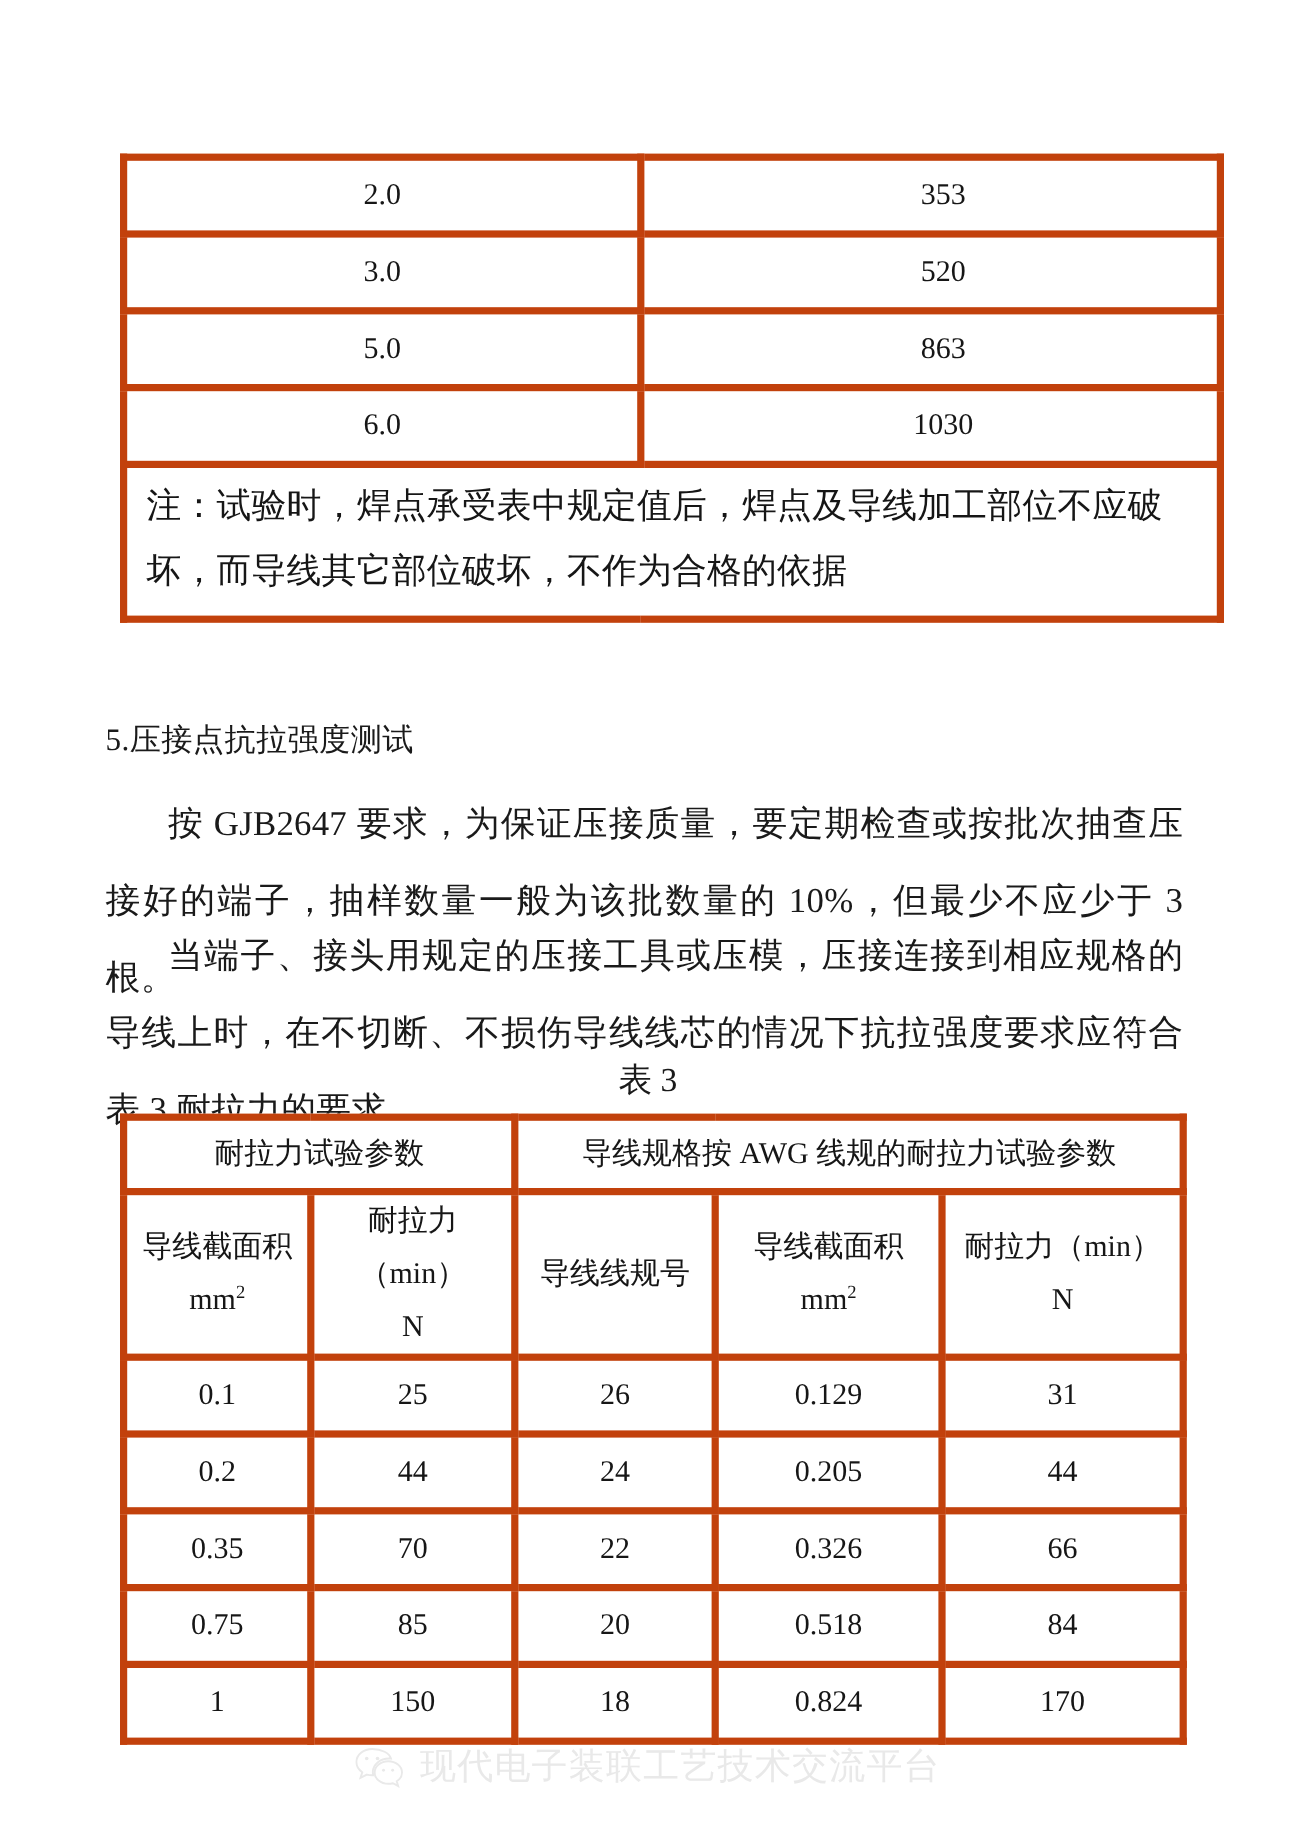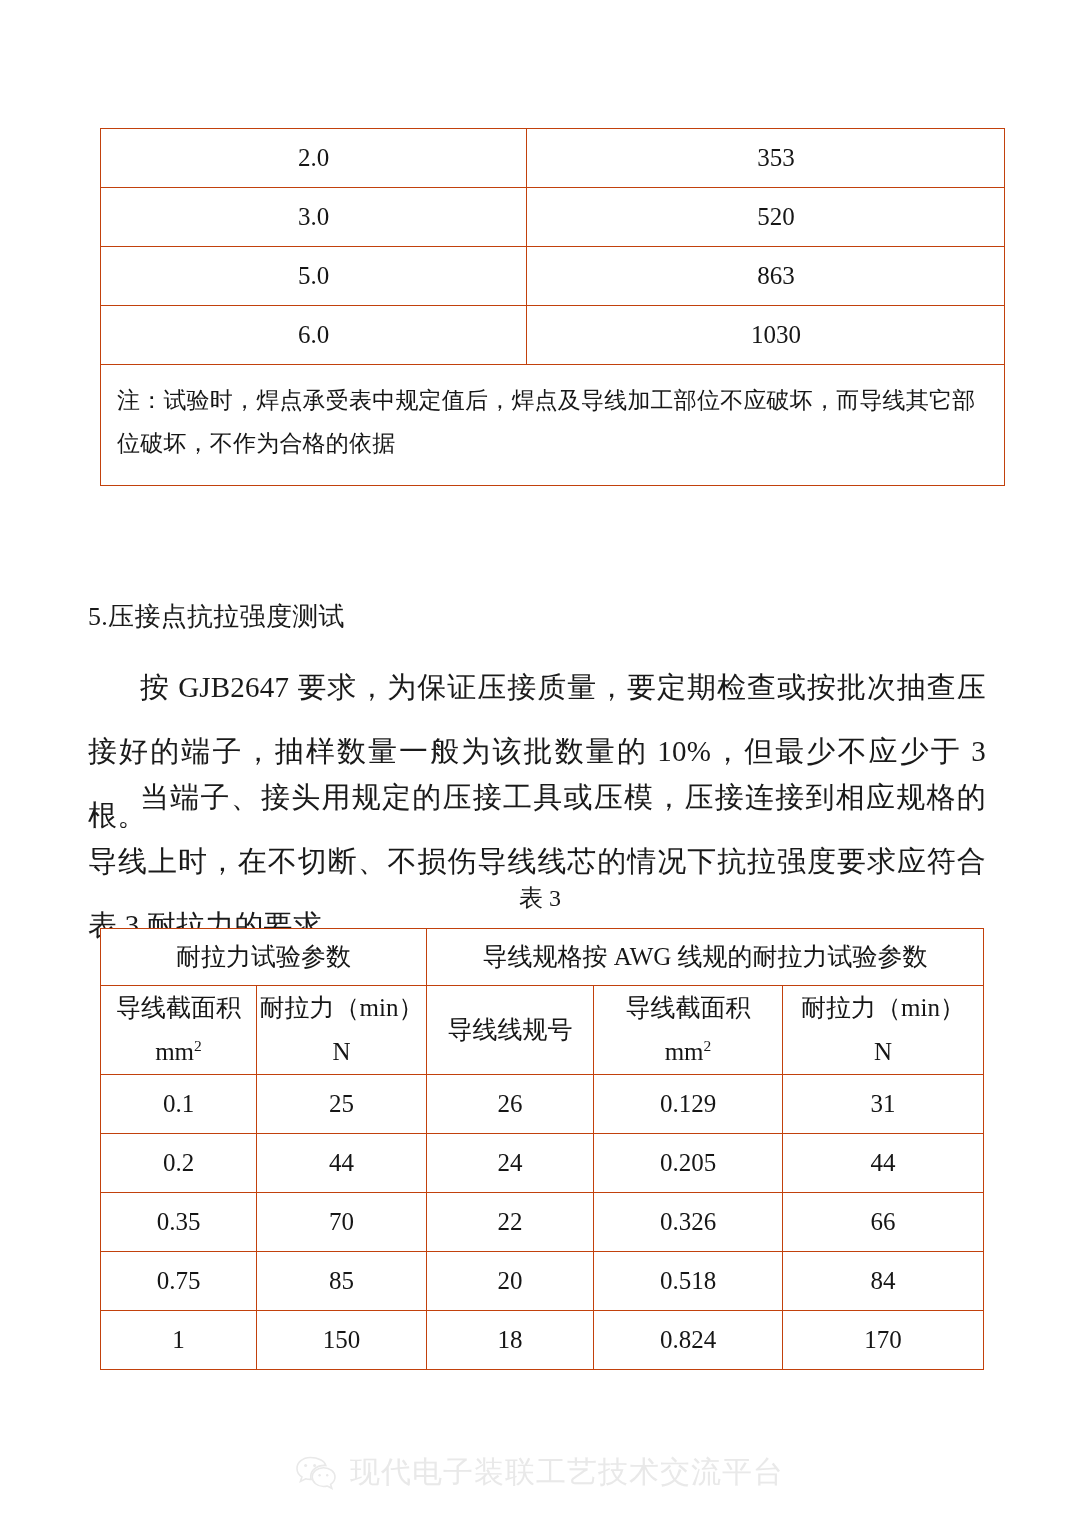--- a/index.html
+++ b/index.html
@@ -23,21 +23,21 @@
     height: 1528px;
   }
 
   
   table.doc-table {
     border-collapse: collapse;
     table-layout: fixed;
     background: #ffffff;
   }
   table.doc-table td {
-    border: 1px solid #c2410c;
+    border: 6px solid #c2410c;
     text-align: center;
     vertical-align: middle;
     font-size: 25px;
     line-height: 1.25;
     color: #161616;
     padding: 0;
   }
 
   
   #table-one-wrap {
@@ -48,21 +48,21 @@
   }
   #table-one { width: 883px; }
   #table-one td { height: 58px; }
   #table-one td.c1 { width: 425px; }
   #table-one td.c2 { width: 456px; padding-left: 21px; }
   #table-one td.note-cell {
     height: 104px;
     text-align: left;
     vertical-align: middle;
     padding: 6px 16px 10px 16px;
-    font-size: 23px;
+    font-size: 29px;
     line-height: 1.85;
     letter-spacing: 0.2px;
   }
 
   
   .heading-line {
     position: absolute;
     left: 88px;
     top: 601px;
     font-size: 26px;
@@ -82,21 +82,21 @@
   }
   #para-1 { top: 655px; text-indent: 52px; }
   #para-2 { top: 765px; text-indent: 52px; }
 
   .table-caption {
     position: absolute;
     left: 0;
     top: 884px;
     width: 1080px;
     text-align: center;
-    font-size: 24px;
+    font-size: 28px;
     line-height: 1.2;
   }
 
   
   #table-two-wrap {
     position: absolute;
     left: 100px;
     top: 928px;
     width: 883px;
   }

